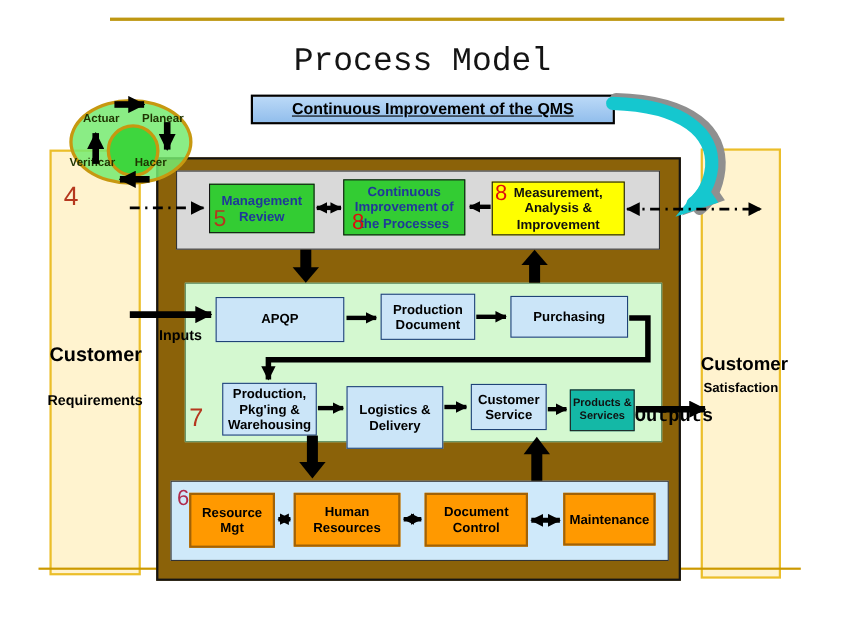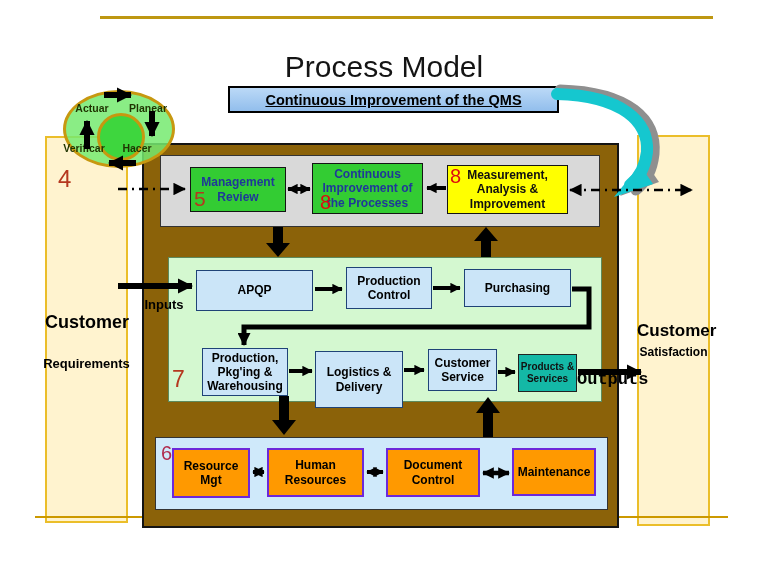--- a/index.html
+++ b/index.html
@@ -5,28 +5,28 @@
   html,body{margin:0;padding:0;background:#fff;}
   #slide{position:relative;width:768px;height:576px;background:#ffffff;overflow:hidden;
          font-family:"Liberation Sans", sans-serif;}
   .abs{position:absolute;box-sizing:border-box;}
   .box{position:absolute;box-sizing:border-box;display:flex;align-items:center;justify-content:center;
        text-align:center;white-space:pre-line;font-weight:bold;line-height:1.18;}
   .greenbox{background:#33CC33;border:1px solid #141414;color:#1F3899;font-size:12px;}
   .yellowbox{background:#FFFF00;border:1px solid #141414;color:#101010;font-size:12px;}
   .bluebox{background:#CBE5F8;border:1px solid #1F4377;color:#000;font-size:12px;}
   .pinkbox{background:#14b8a6;border:1px solid #222;color:#111;font-size:10px;line-height:1.25;}
-  .orangebox{background:#FF9900;border:2px solid #6d28d9;color:#000;font-size:12px;}
+  .orangebox{background:#FF9900;border:2px solid #a16207;color:#000;font-size:12px;}
   .lbl{position:absolute;font-weight:bold;color:#000;text-align:center;}
   .num{position:absolute;font-weight:400;}
   .n457{color:#B5371E;}
   .n6{color:#B02C4E;}
   .n8{color:#DE0E0E;}
   #goldline-top{left:100px;top:16px;width:613px;height:3px;background:#BE9712;}
-  #title{left:234px;top:50px;width:300px;font-size:30px;color:#141414;text-align:center;font-weight:400;}
+  #title{left:234px;top:40px;width:300px;font-size:30px;color:#141414;text-align:center;font-weight:400;font-family:Liberation Mono, monospace;}
   #banner{left:228px;top:86px;width:331px;height:27px;background:linear-gradient(#BBD9F7,#92BEEC);
           border:2px solid #000;display:flex;align-items:center;justify-content:center;
           font-weight:bold;font-size:14.5px;color:#000;text-decoration:underline;}
   #bar-left{left:45px;top:136px;width:83px;height:387px;background:#FFF3CF;border:2px solid #EBBE2A;z-index:1;}
   #bar-right{left:637px;top:135px;width:73px;height:391px;background:#FFF3CF;border:2px solid #EBBE2A;z-index:1;}
   #line-bl{left:35px;top:516px;width:113px;height:2px;background:#CC9900;z-index:2;}
   #line-br{left:618px;top:516px;width:110px;height:2px;background:#CC9900;z-index:2;}
   #frame{left:142px;top:143px;width:477px;height:385px;background:#8B6209;border:2px solid #141414;z-index:2;}
   #grayband{left:160px;top:155px;width:440px;height:72px;background:#D9D9D9;border:1px solid #333;z-index:3;}
   #b-mgmt{left:190px;top:167px;width:96px;height:45px;}
@@ -94,21 +94,21 @@
   <div id="b-cont" class="box greenbox inframe">Continuous
 Improvement of
 the Processes</div>
   <div id="b-meas" class="box yellowbox inframe">Measurement,
 Analysis &amp;
 Improvement</div>
 
   <div id="greensec" class="abs"></div>
   <div id="b-apqp" class="box bluebox inframe">APQP</div>
   <div id="b-pp" class="box bluebox inframe">Production
-Control</div>
+Document</div>
   <div id="b-purch" class="box bluebox inframe">Purchasing</div>
   <div id="b-prodw" class="box bluebox inframe">Production,
 Pkg'ing &amp;
 Warehousing</div>
   <div id="b-log" class="box bluebox inframe">Logistics &amp;
 Delivery</div>
   <div id="b-cs" class="box bluebox inframe">Customer
 Service</div>
   <div id="b-ps" class="box pinkbox inframe">Products &amp;
 Services</div>

